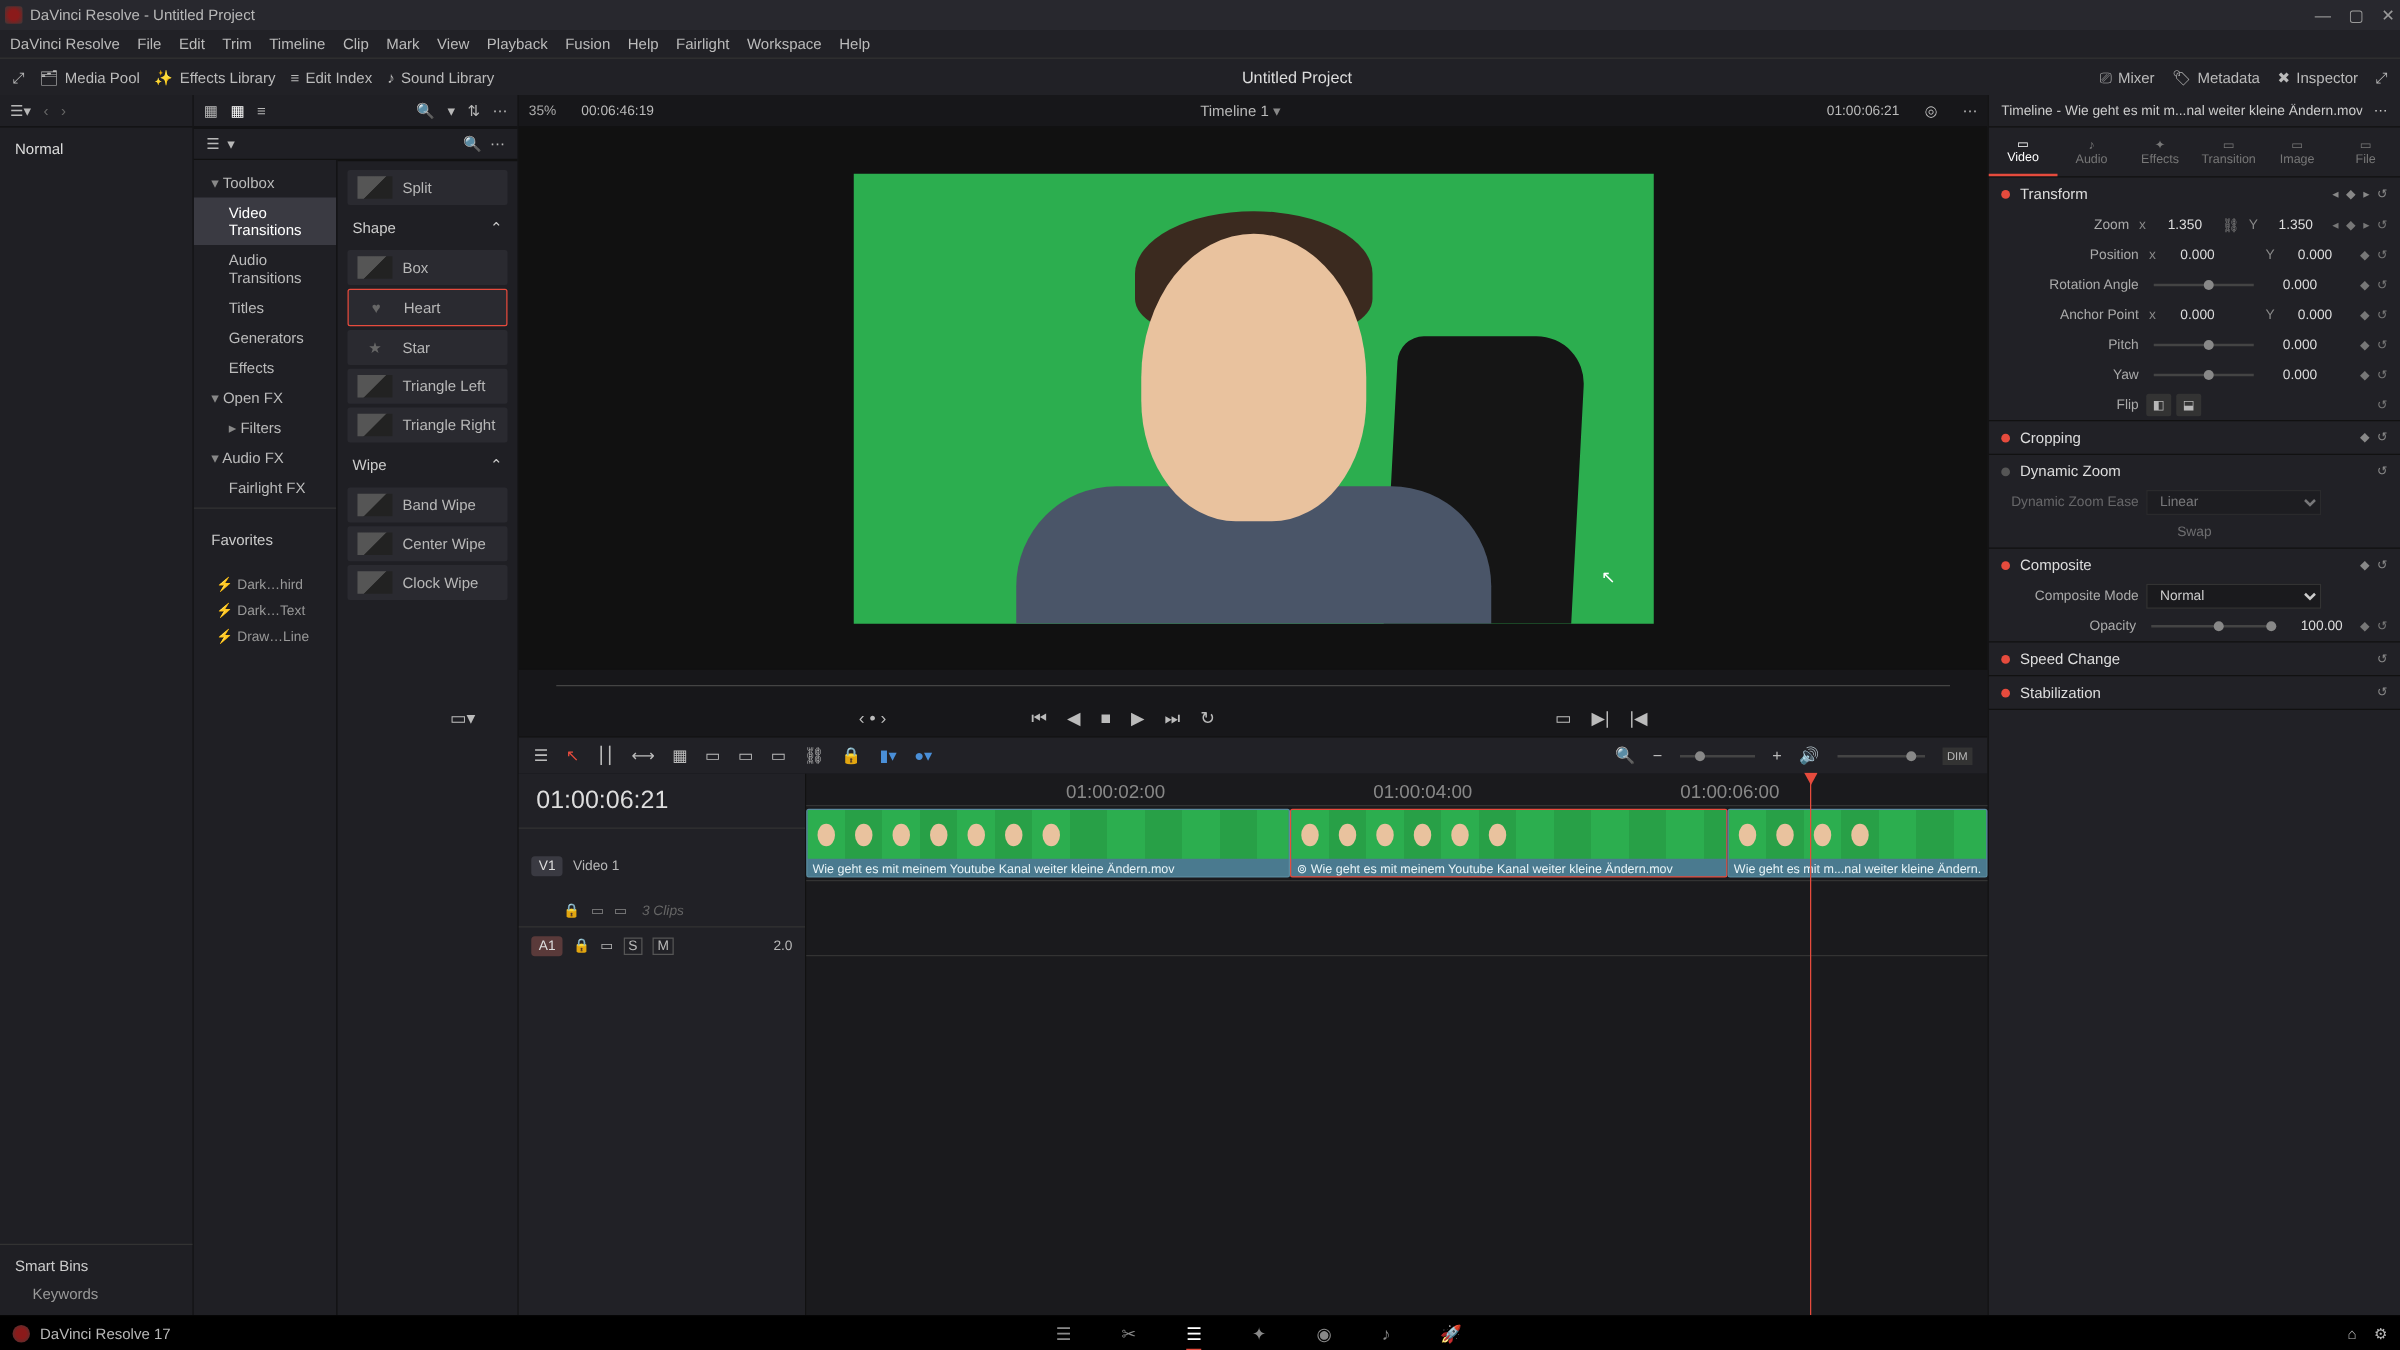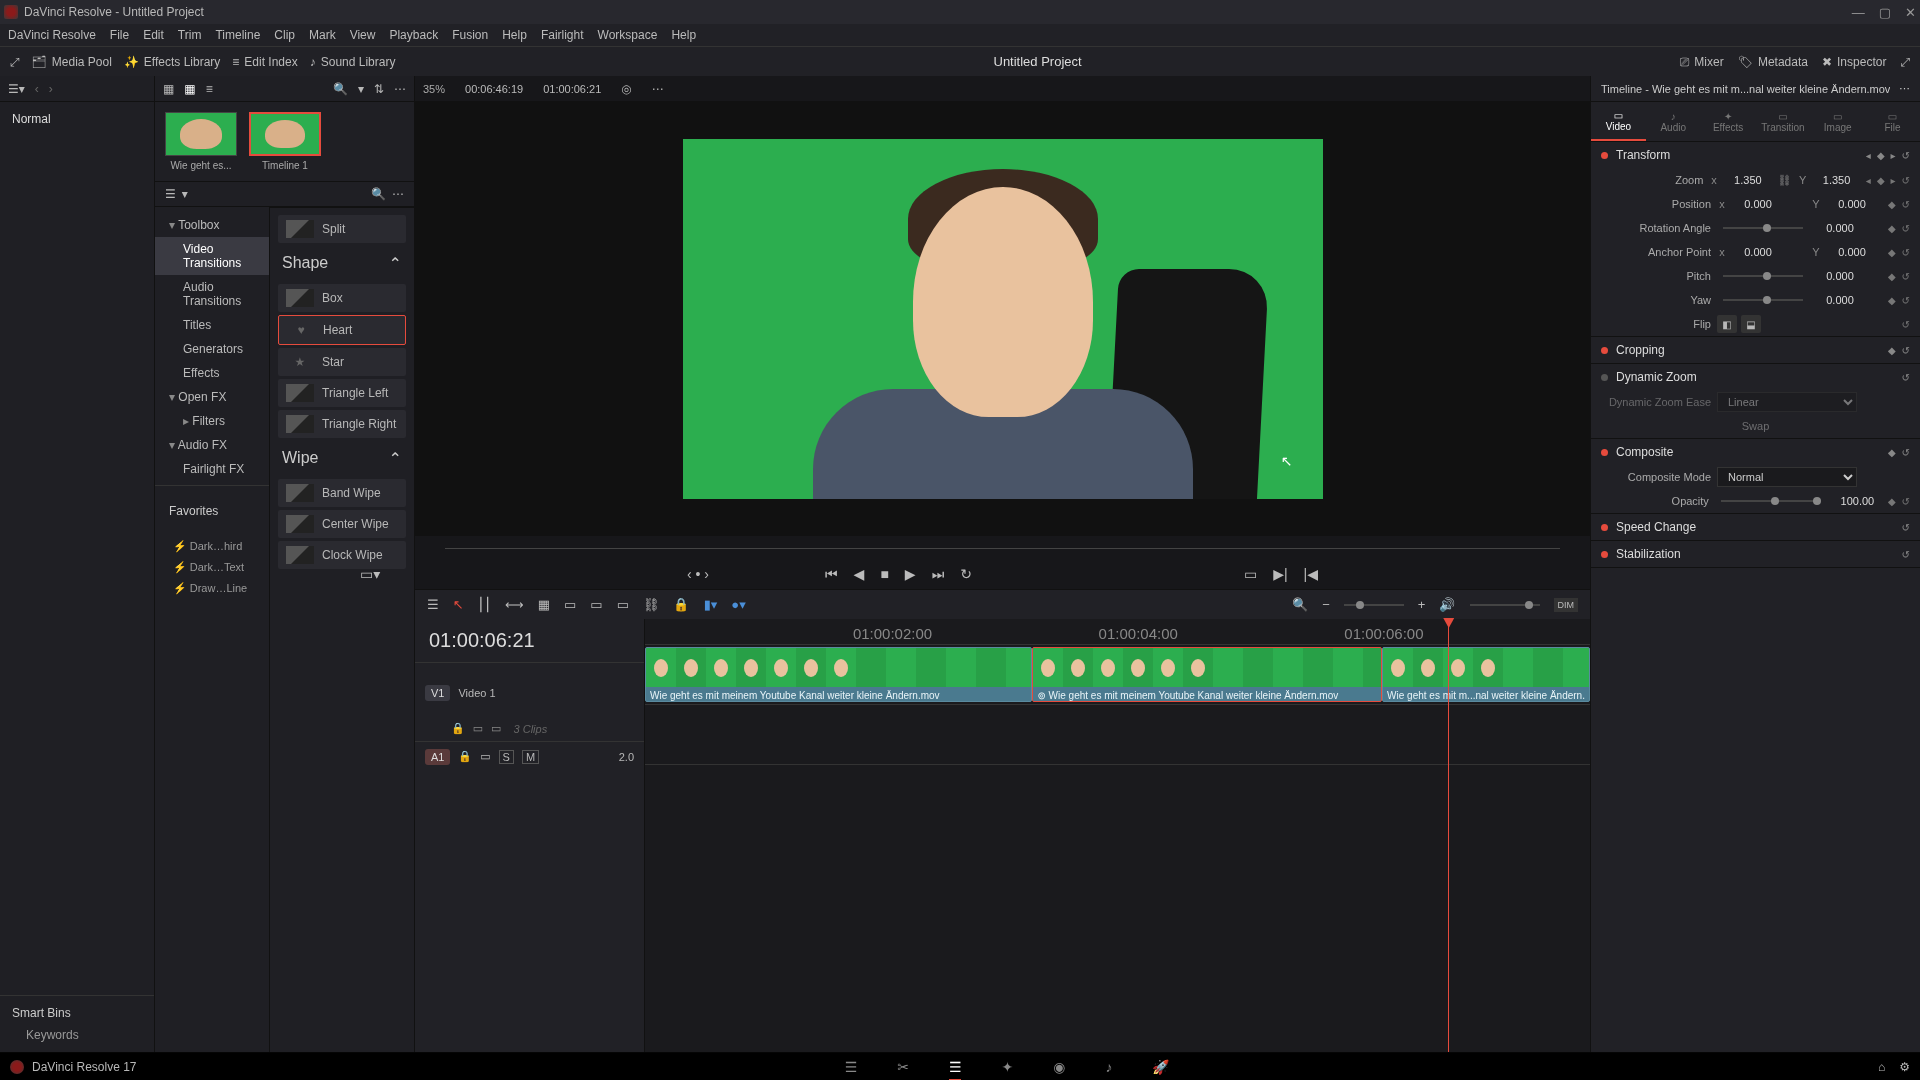--- a/index.html
+++ b/index.html
@@ -49,21 +49,21 @@
 .fx-tree .item { padding:5px 14px; color:#bbb; cursor:pointer;}
 .fx-tree .item.exp::before { content:'▾ '; color:#888;}
 .fx-tree .item.col::before { content:'▸ '; color:#888;}
 .fx-tree .item.sel { background:#3a3a42; color:#fff;}
 .fx-tree .sub { padding-left:28px;}
 .fx-tree .fav { padding:18px 14px; color:#ccc; border-top:1px solid #333; margin-top:4px;}
 .fx-tree .favitem { padding:4px 18px; color:#999; font-size:11px;}
 .fx-tree .favitem::before { content:'⚡ '; color:#777;}
 
 .trans-panel { flex:1; border-top:1px solid #111; overflow:auto; padding:4px 8px;}
-.trans-group { color:#ccc; font-size:16px; padding:8px 4px; display:flex; justify-content:space-between; cursor:pointer;}
+.trans-group { color:#ccc; font-size:12px; padding:8px 4px; display:flex; justify-content:space-between; cursor:pointer;}
 .trans-item { display:flex; align-items:center; gap:8px; background:#2a2a30; margin:3px 0; padding:5px 8px; border-radius:2px; cursor:pointer;}
 .trans-item .swatch { width:28px; height:18px; background:linear-gradient(135deg,#555 49%,#222 51%);}
 .trans-item.sel { border:1px solid #e64b3d;}
 .heart-sw { width:28px; height:18px; display:flex; align-items:center; justify-content:center; color:#666;}
 .viewer-stage { flex:1; display:flex; align-items:center; justify-content:center; background:#111; position:relative;}
 .video-frame { width:640px; height:360px; background:#2cae4f; position:relative; overflow:hidden;}
 .face2 { position:absolute; left:50%; top:48px; transform:translateX(-50%); width:180px; height:230px; background:#e9c29e; border-radius:50% 50% 42% 42%; }
 .hair2 { position:absolute; left:50%; top:30px; transform:translateX(-50%); width:190px; height:100px; background:#3b2a1f; border-radius:50% 50% 30% 30%;}
 .body2 { position:absolute; left:50%; bottom:0; transform:translateX(-50%); width:380px; height:110px; background:#4a5568; border-radius:80px 80px 0 0;}
 .chair2 { position:absolute; right:60px; bottom:0; width:150px; height:230px; background:#151515; border-radius:20px 40px 0 0; transform:skewX(-3deg);}
@@ -210,34 +210,20 @@
     <div class="subhdr">
       <span>▦</span>
       <span style="color:#fff">▦</span>
       <span>≡</span>
       <span style="flex:1"></span>
       <span>🔍</span>
       <span>▾</span>
       <span>⇅</span>
       <span>⋯</span>
     </div>
-    <div class="thumbs">
-      <div class="thumb">
-        <div class="box">
-            <div class="face"></div>
-          </div>
-        <div class="label">Wie geht es...</div>
-      </div>
-      <div class="thumb sel">
-        <div class="box">
-            <div class="face"></div>
-          </div>
-        <div class="label">Timeline 1</div>
-      </div>
-    </div>
 
     <div class="fx-header">
       <span>☰</span>
       <span>▾</span>
       <span style="flex:1"></span>
       <span>🔍</span>
       <span>⋯</span>
     </div>
     <div style="display:flex; flex:1; min-height:0;">
       <div class="fx-tree" style="width:115px; border-right:1px solid #111; overflow:auto;">
@@ -302,20 +288,21 @@
             <span>Clock Wipe</span>
           </div>
       </div>
     </div>
   </div>
 
   <div class="panel-center">
     <div class="subhdr" style="justify-content:flex-start; gap:20px;">
       <span class="zoom">35%</span>
       <span class="tc">00:06:46:19</span>
+      <span style="flex:1; text-align:center;"><span>Timeline 1</span> <span style="color:#888">▾</span></span>
       <span class="tc">01:00:06:21</span>
       <span>◎</span>
       <span>⋯</span>
     </div>
     <div class="viewer-stage">
       <div class="video-frame">
         <div class="chair2"></div>
         <div class="body2"></div>
         <div class="hair2"></div>
         <div class="face2"></div>

